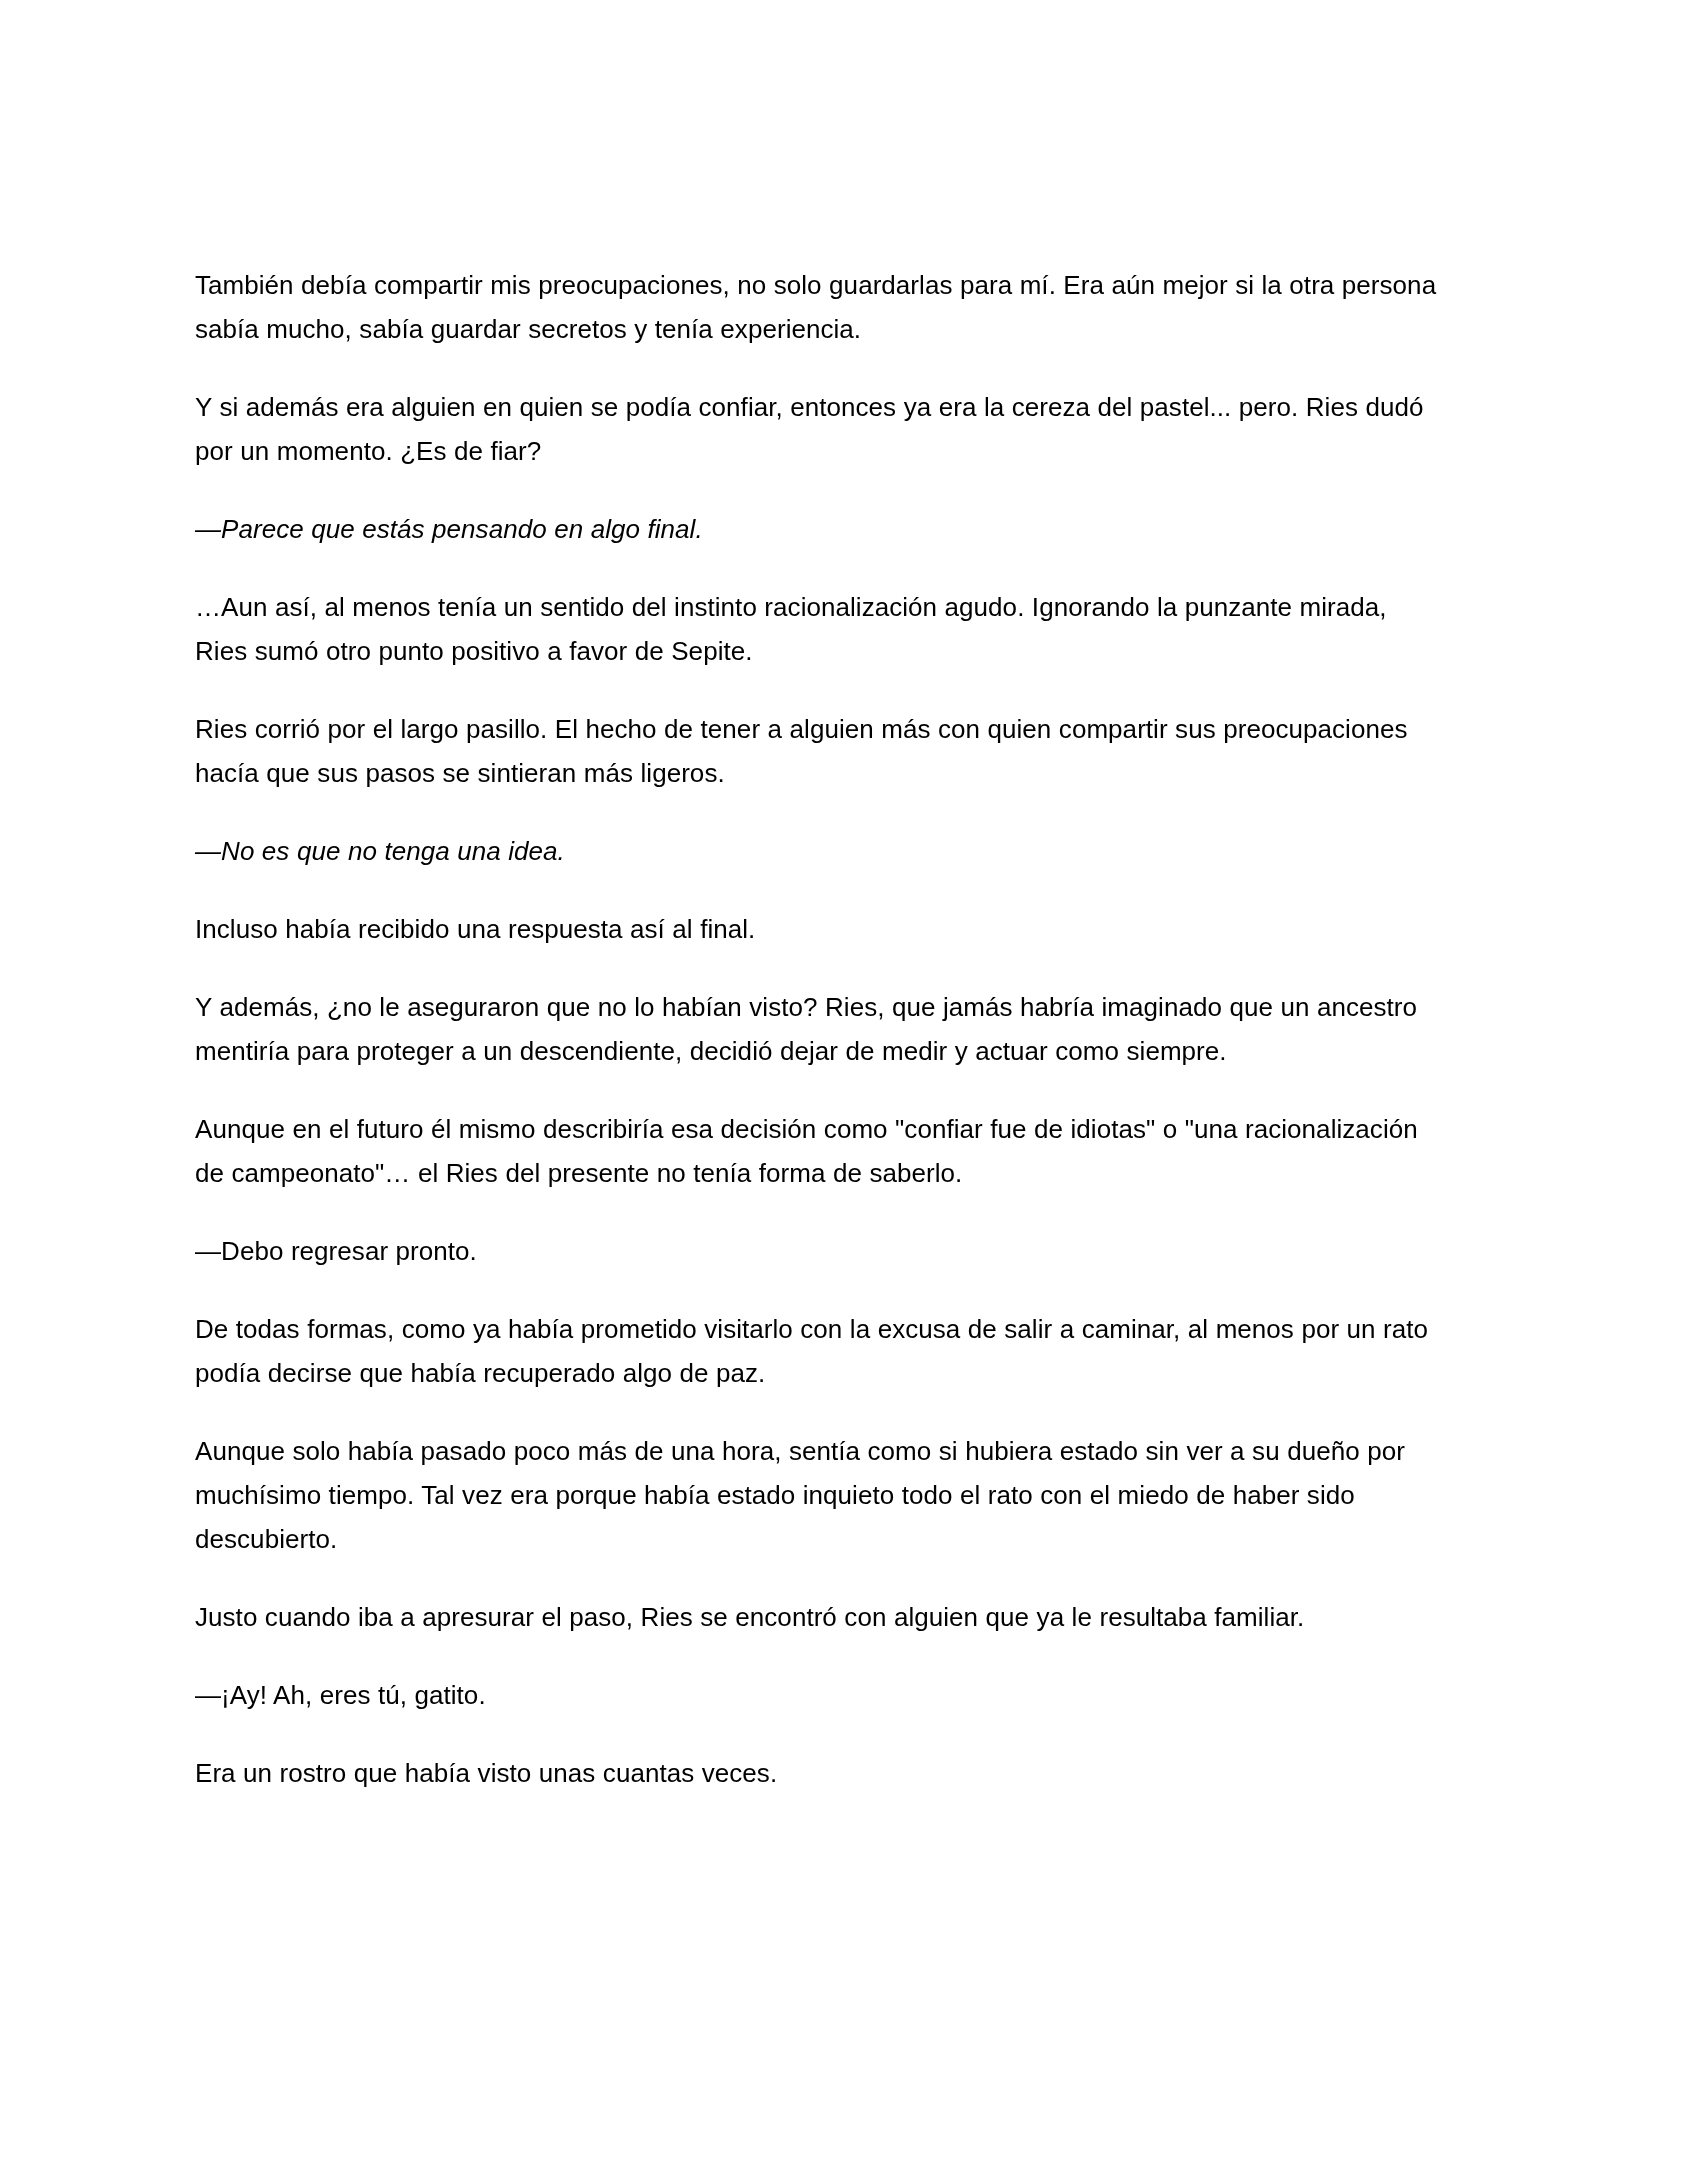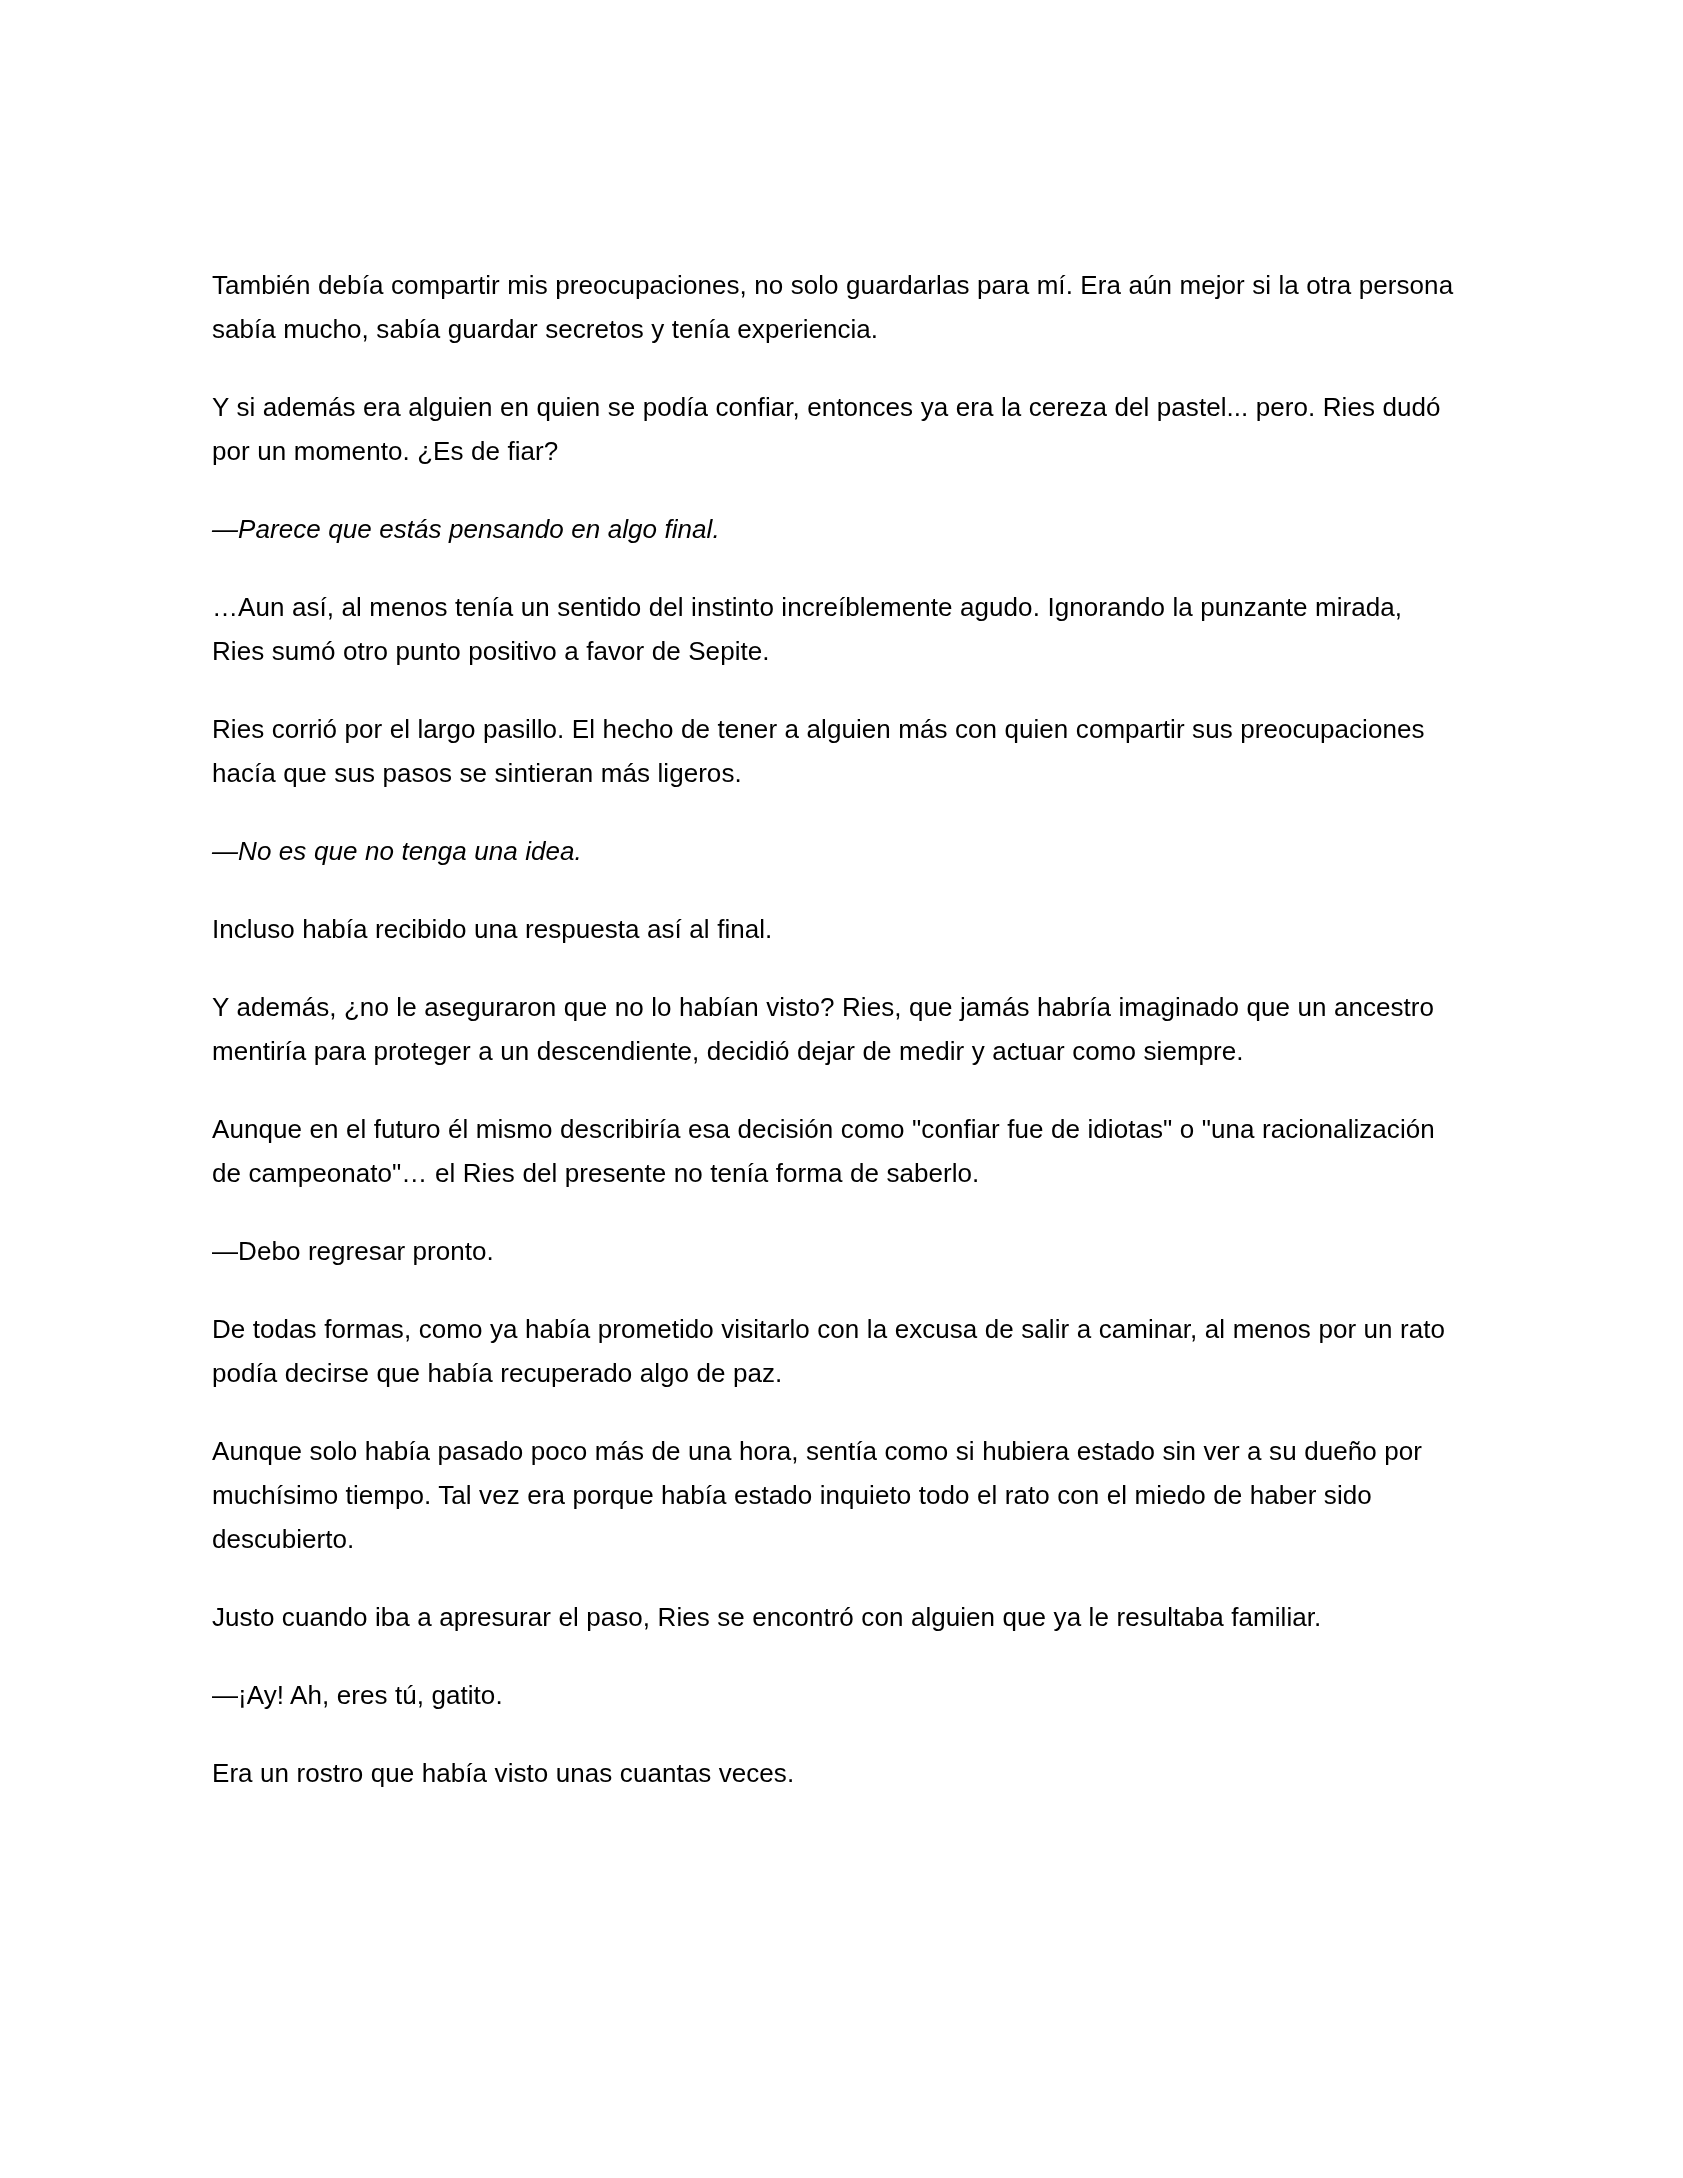--- a/index.html
+++ b/index.html
@@ -12,21 +12,21 @@
     position: relative;
     width: 1683px;
     height: 2178px;
     background: #ffffff;
     margin: 0 auto;
     overflow: hidden;
     box-sizing: border-box;
   }
   .text-column {
     position: absolute;
-    left: 212px;
+    left: 195px;
     top: 263px;
     width: 1245px;
   }
   .para {
     font-family: "Liberation Sans", "DejaVu Sans", sans-serif;
     font-size: 26px;
     line-height: 44px;
     color: #000000;
     margin: 0 0 34px 0;
     text-align: left;
@@ -43,21 +43,21 @@
 </style>
 </head>
 <body>
 
 <div class="page">
   <div class="text-column">
 
     <p class="para">También debía compartir mis preocupaciones, no solo guardarlas para mí. Era aún mejor si la otra persona sabía mucho, sabía guardar secretos y tenía experiencia.</p>
     <p class="para">Y si además era alguien en quien se podía confiar, entonces ya era la cereza del pastel... pero. Ries dudó por un momento. ¿Es de fiar?</p>
     <p class="para italic">—Parece que estás pensando en algo final.</p>
-    <p class="para">…Aun así, al menos tenía un sentido del instinto increíblemente agudo. Ignorando la punzante mirada, Ries sumó otro punto positivo a favor de Sepite.</p>
+    <p class="para">…Aun así, al menos tenía un sentido del instinto racionalización agudo. Ignorando la punzante mirada, Ries sumó otro punto positivo a favor de Sepite.</p>
     <p class="para">Ries corrió por el largo pasillo. El hecho de tener a alguien más con quien compartir sus preocupaciones hacía que sus pasos se sintieran más ligeros.</p>
     <p class="para italic">—No es que no tenga una idea.</p>
     <p class="para">Incluso había recibido una respuesta así al final.</p>
     <p class="para">Y además, ¿no le aseguraron que no lo habían visto? Ries, que jamás habría imaginado que un ancestro mentiría para proteger a un descendiente, decidió dejar de medir y actuar como siempre.</p>
     <p class="para">Aunque en el futuro él mismo describiría esa decisión como "confiar fue de idiotas" o "una racionalización de campeonato"… el Ries del presente no tenía forma de saberlo.</p>
     <p class="para">—Debo regresar pronto.</p>
     <p class="para">De todas formas, como ya había prometido visitarlo con la excusa de salir a caminar, al menos por un rato podía decirse que había recuperado algo de paz.</p>
     <p class="para">Aunque solo había pasado poco más de una hora, sentía como si hubiera estado sin ver a su dueño por muchísimo tiempo. Tal vez era porque había estado inquieto todo el rato con el miedo de haber sido descubierto.</p>
     <p class="para">Justo cuando iba a apresurar el paso, Ries se encontró con alguien que ya le resultaba familiar.</p>
     <p class="para">—¡Ay! Ah, eres tú, gatito.</p>

